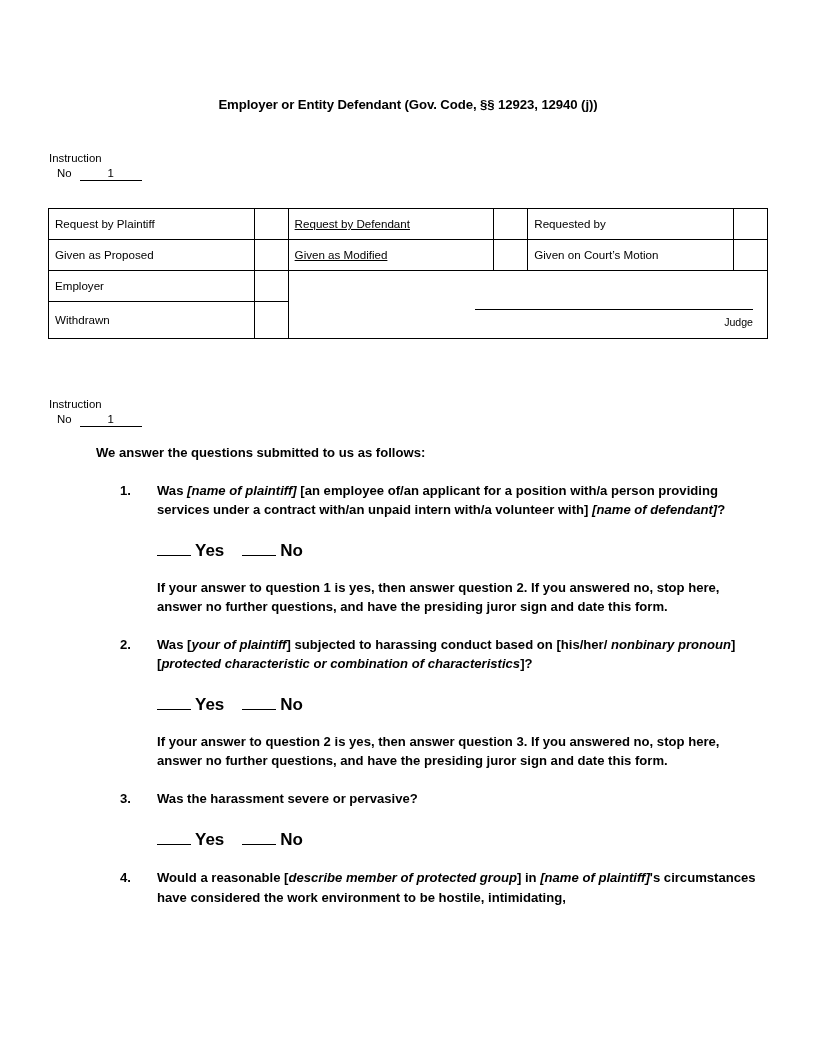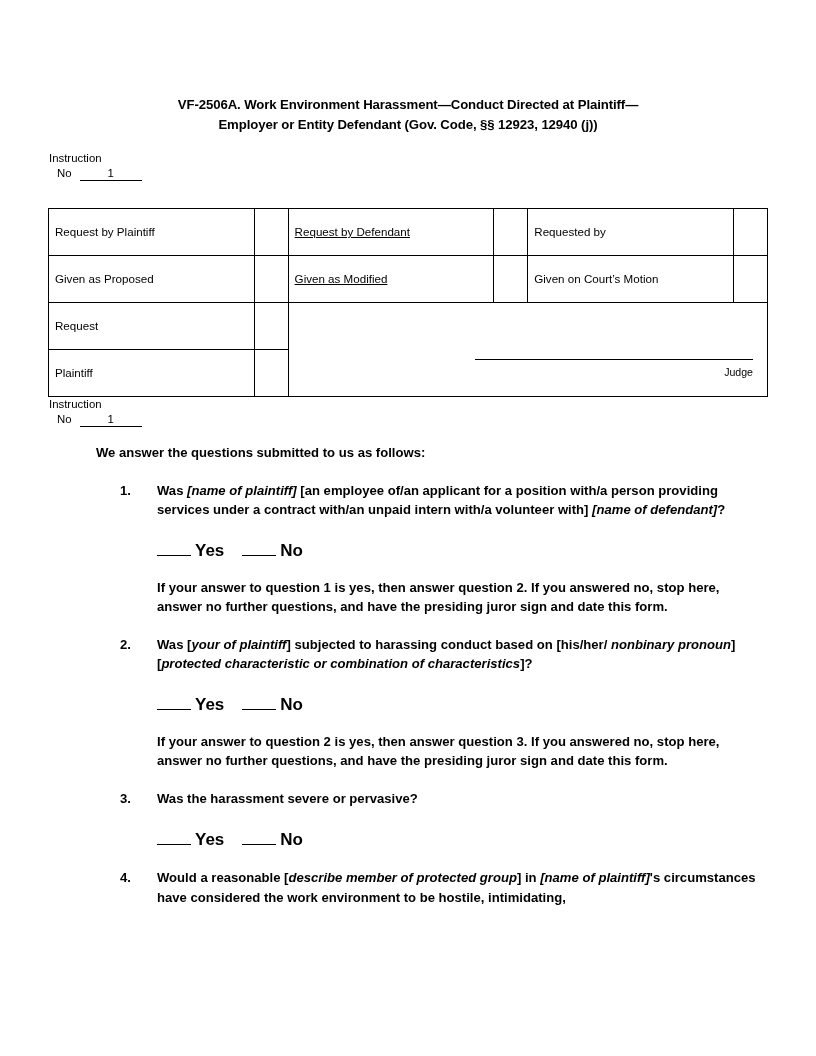--- a/index.html
+++ b/index.html
@@ -61,21 +61,21 @@
     position: absolute;
     left: 48px;
     top: 208px;
     width: 720px;
     border-collapse: collapse;
     font-size: 11.6px;
     font-weight: normal;
   }
   .disposition-table td {
     border: 1px solid #000000;
-    padding: 16px 6px;
+    padding: 8px 6px;
     vertical-align: middle;
     font-size: 11.6px;
     line-height: 14px;
   }
   .r1 td, .r2 td { height: 29px; }
   .r3 td { height: 29px; }
   .r4 td { height: 37px; }
 
   .cell-label { white-space: nowrap; }
   .cell-check { width: 34px; padding: 0; }
@@ -173,21 +173,20 @@
     font-weight: bold;
     line-height: 19.2px;
   }
 </style>
 </head>
 <body>
 
 <div class="page">
 
   <div class="title-block">
-    <span class="title-line">VF-2506A. Work Environment Harassment—Conduct Directed at Plaintiff—</span>
     <span class="title-line">Employer or Entity Defendant (Gov. Code, §§ 12923, 12940 (j))</span>
   </div>
 
   <div class="instruction-no" id="instruction-top">
     <span class="lbl-1">Instruction</span>
     <span class="row2">
       <span class="no-word">No</span><span class="no-blank">1</span>
     </span>
   </div>
 
@@ -203,31 +202,31 @@
       </tr>
       <tr class="r2">
         <td class="col-a cell-label">Given as Proposed</td>
         <td class="cell-check"></td>
         <td class="col-b cell-label">Given as Modified</td>
         <td class="cell-check"></td>
         <td class="col-c cell-label">Given on Court’s Motion</td>
         <td class="cell-check"></td>
       </tr>
       <tr class="r3">
-        <td class="col-a cell-label">Request</td>
+        <td class="col-a cell-label">Employer</td>
         <td class="cell-check"></td>
         <td class="judge-cell" colspan="4" rowspan="2">
           <div class="judge-inner">
             <div class="judge-line"></div>
             <div class="judge-label">Judge</div>
           </div>
         </td>
       </tr>
       <tr class="r4">
-        <td class="col-a cell-label">Plaintiff</td>
+        <td class="col-a cell-label">Withdrawn</td>
         <td class="cell-check"></td>
       </tr>
     </tbody>
   </table>
 
   <div class="instruction-no" id="instruction-bottom">
     <span class="lbl-1">Instruction</span>
     <span class="row2">
       <span class="no-word">No</span><span class="no-blank">1</span>
     </span>

